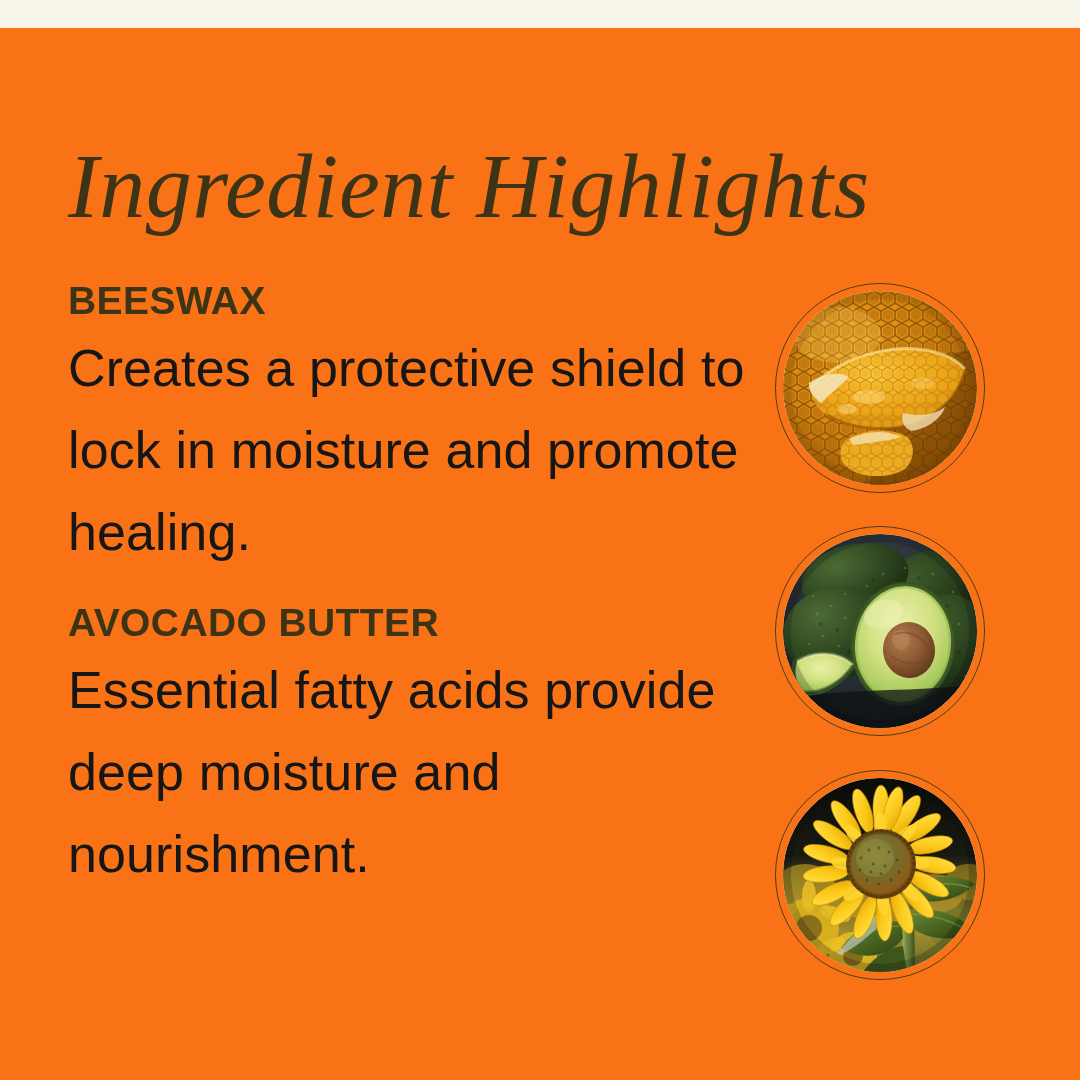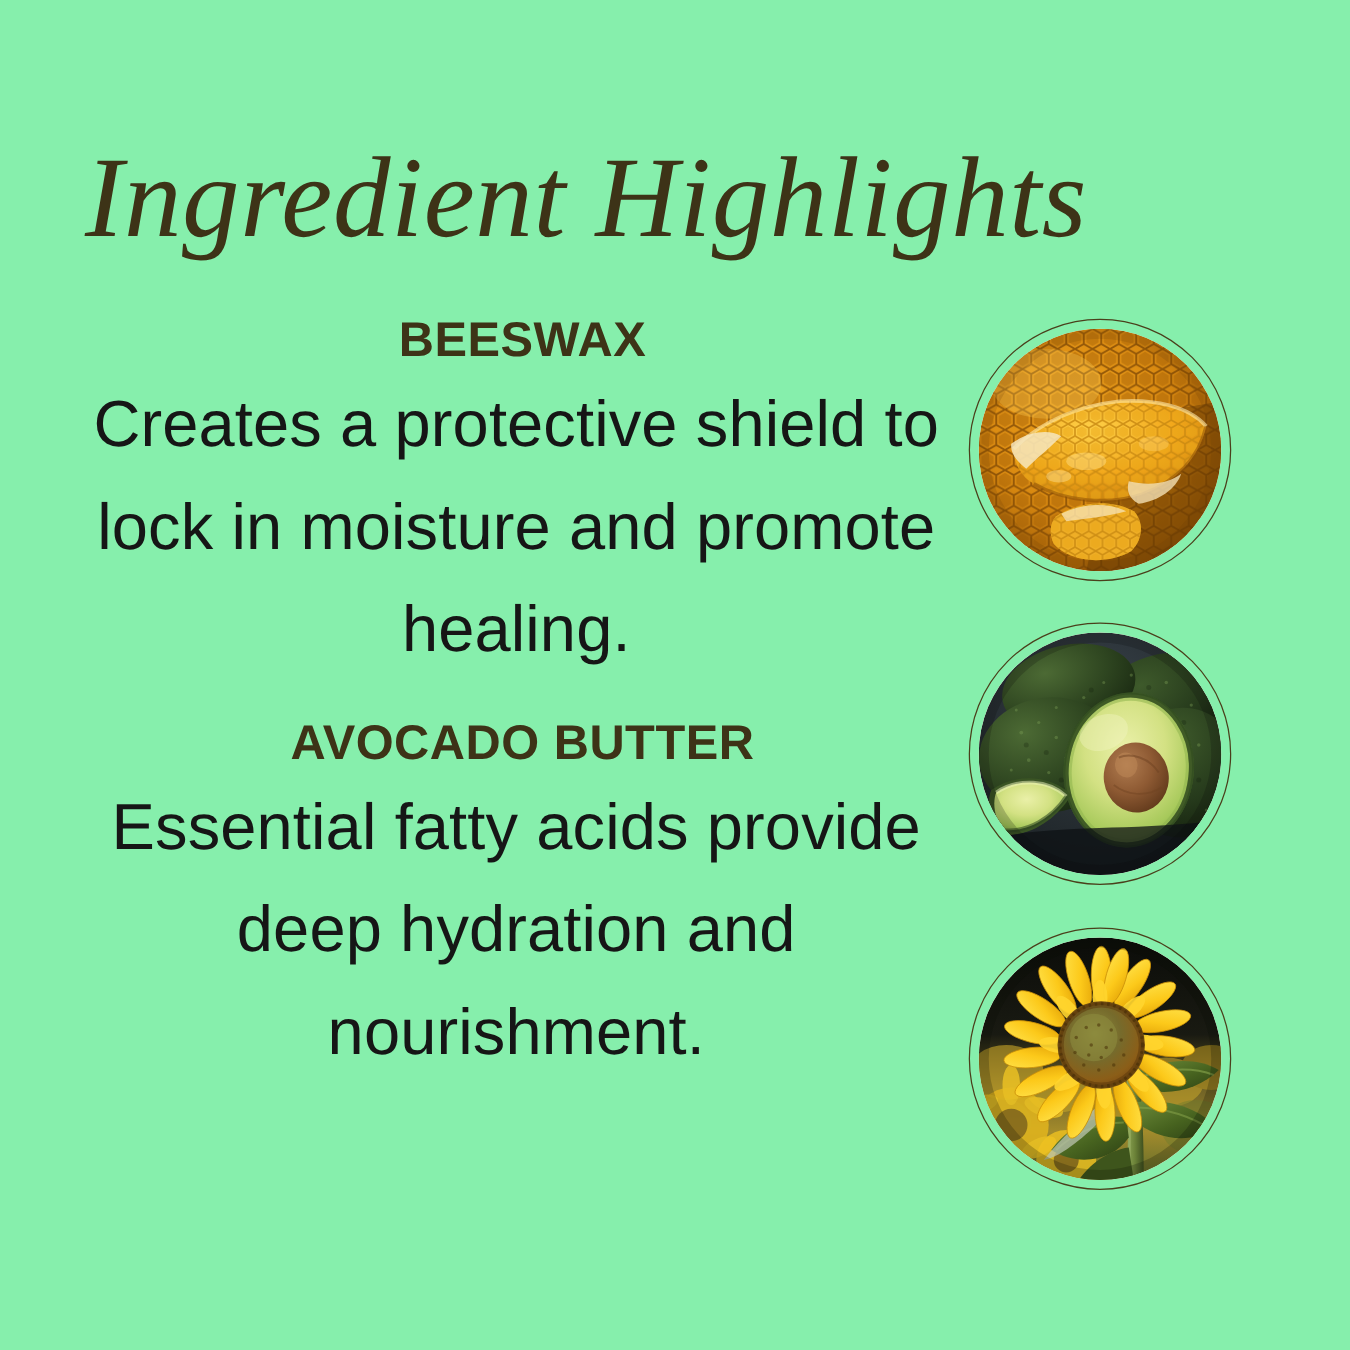--- a/index.html
+++ b/index.html
@@ -13,21 +13,22 @@
 
   body {
     background:#F7F4EA;
     font-family:"Liberation Sans", sans-serif;
     position:relative;
   }
 
   .card {
     position:absolute;
     inset:0;
-    background:#86efac;
+    background:#f97316;
+    margin-top:28px;
   }
 
   
   .page-title {
     position:absolute;
     left:68px;
     top:112px;
     font-family:"Liberation Serif", serif;
     font-style:italic;
     font-weight:400;
@@ -37,21 +38,20 @@
     color:#3D3317;
     white-space:nowrap;
   }
 
   
   .items {
     position:absolute;
     left:68px;
     top:252px;
     width:700px;
-    text-align:center;
   }
 
   .item { margin-bottom:28px; }
   .item:last-child { margin-bottom:0; }
 
   .item-title {
     font-family:"Liberation Sans Narrow", "Liberation Sans", sans-serif;
     font-weight:700;
     font-size:39px;
     line-height:1.08;
@@ -117,21 +117,21 @@
 
   <div class="items">
 
     <div class="item">
       <div class="item-title">BEESWAX</div>
       <div class="item-desc">Creates a protective shield to lock in moisture and promote healing.</div>
     </div>
 
     <div class="item">
       <div class="item-title">AVOCADO BUTTER</div>
-      <div class="item-desc">Essential fatty acids provide deep hydration and nourishment.</div>
+      <div class="item-desc">Essential fatty acids provide deep moisture and nourishment.</div>
     </div>
 
     <div class="item">
     </div>
 
   </div>
 
   <div class="media-col">
 
     <div class="circle-wrap c1">

